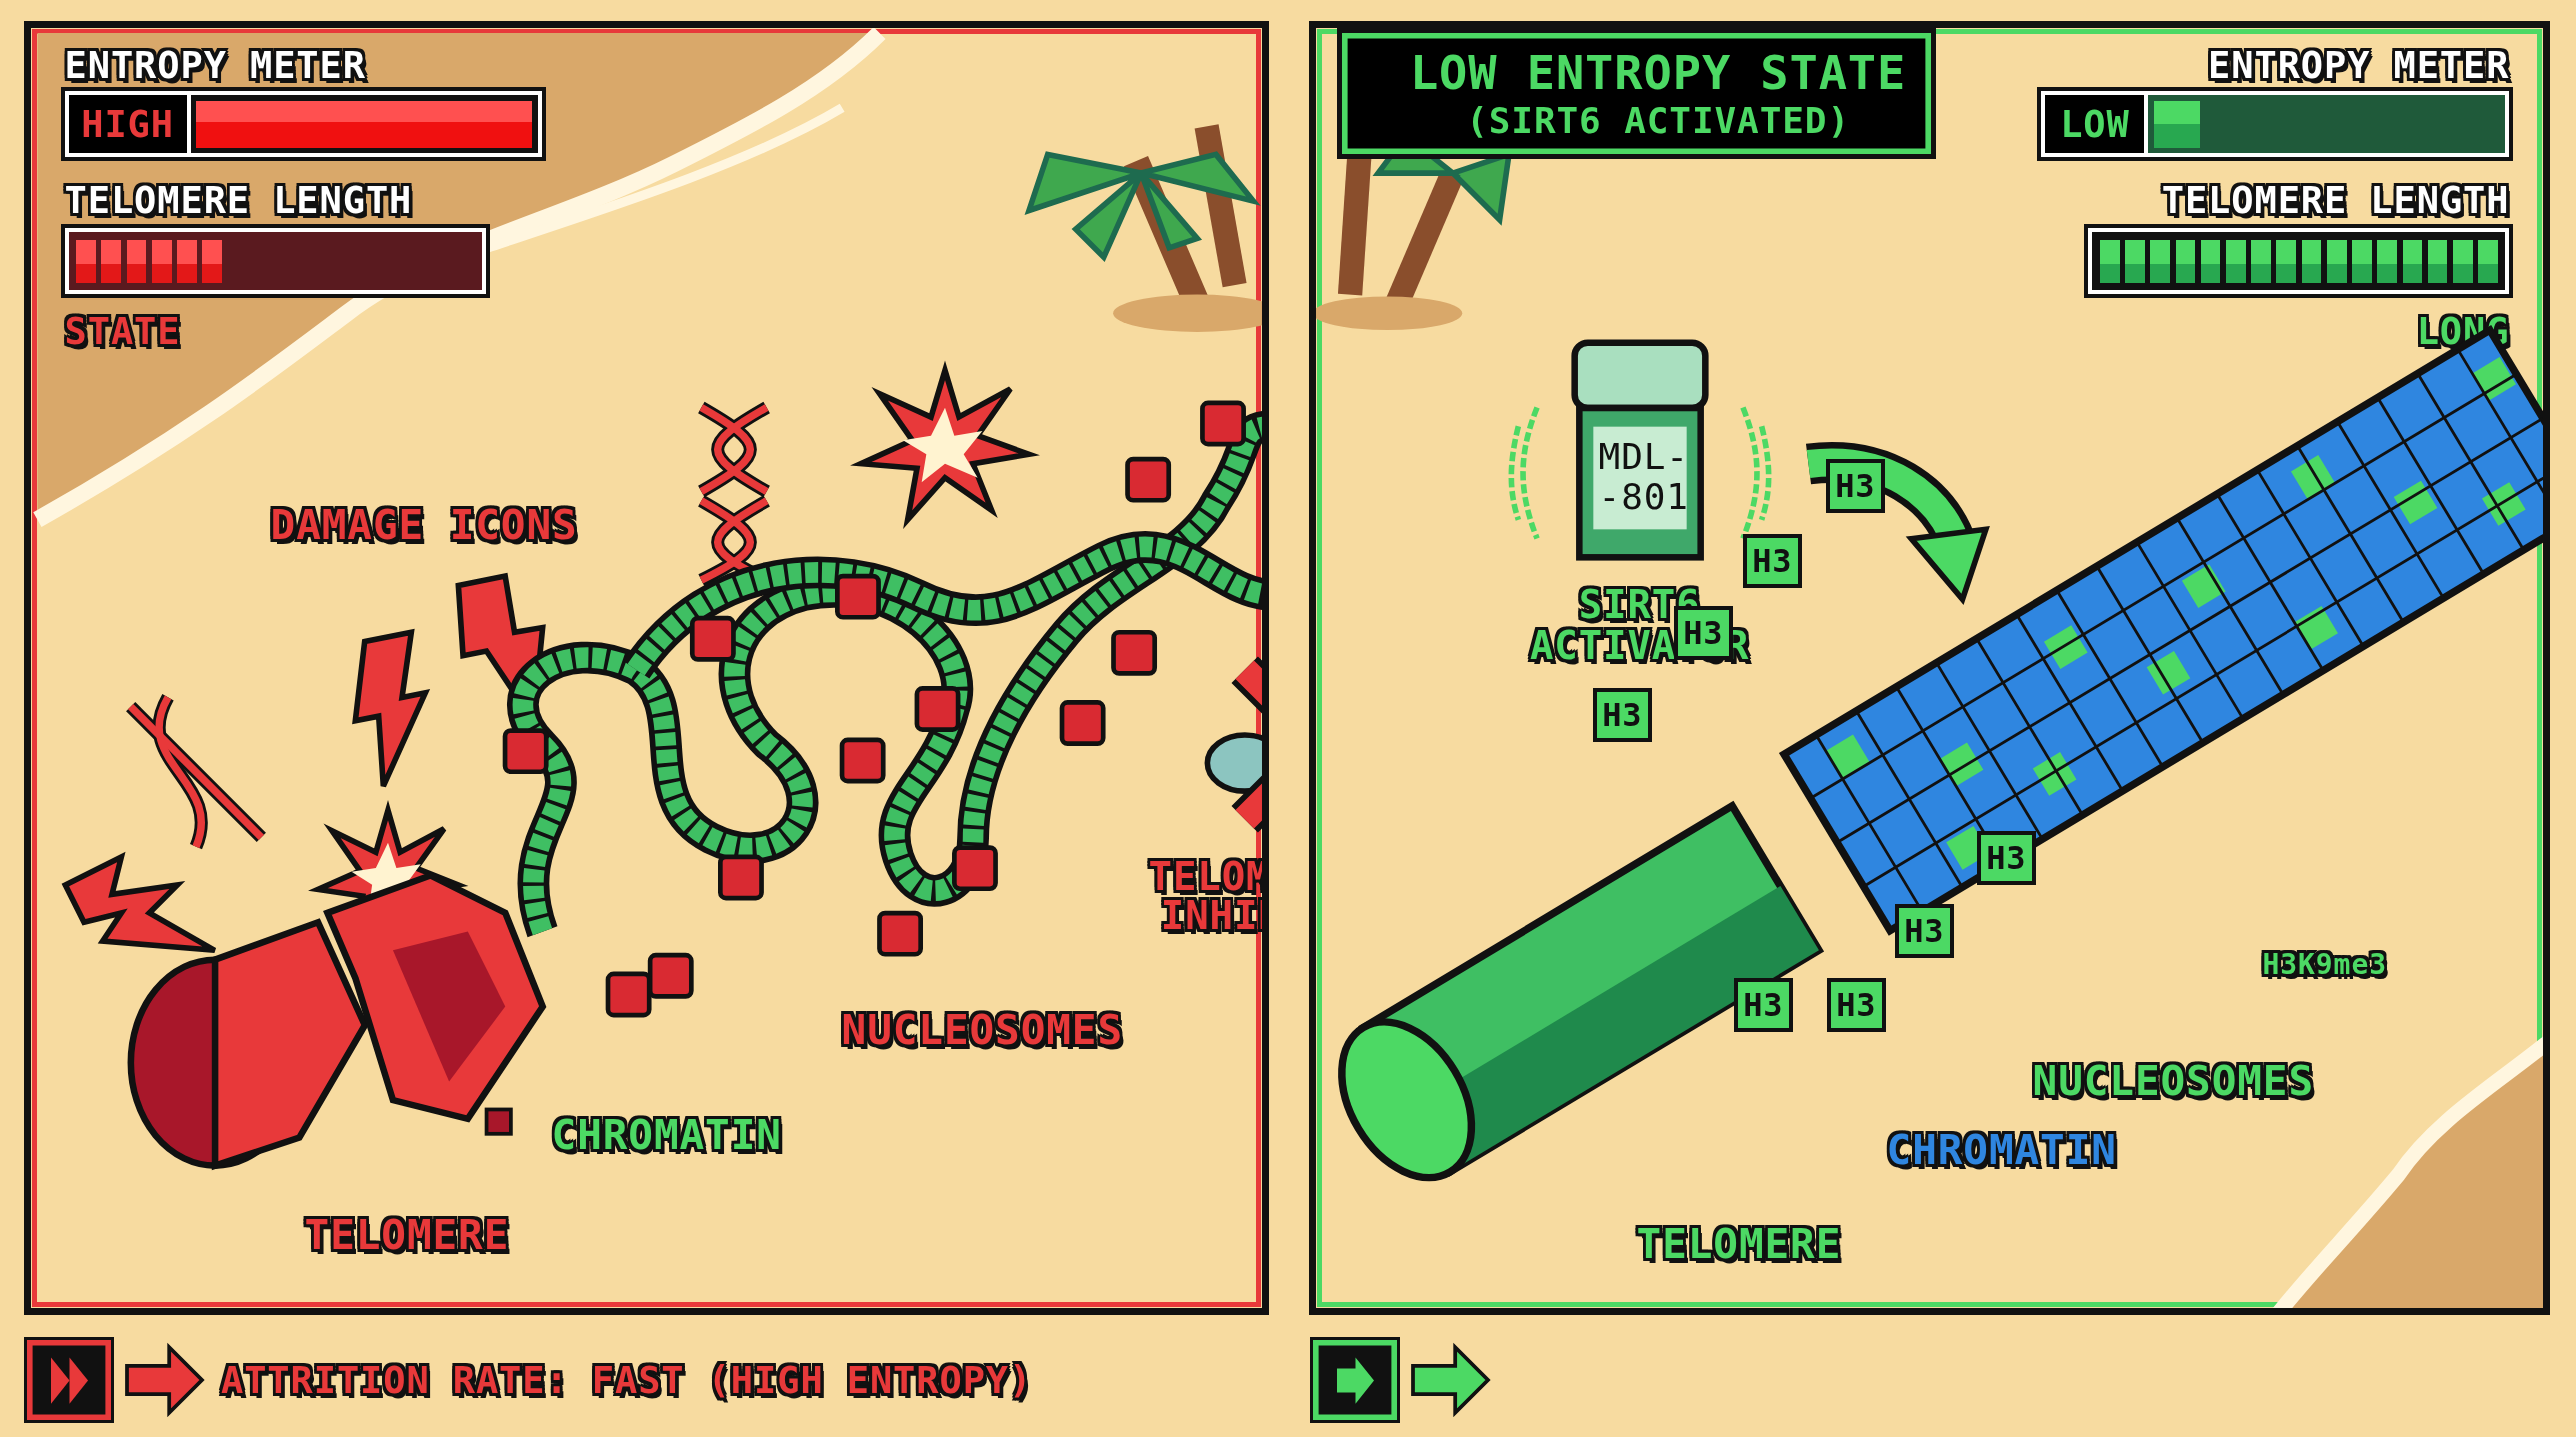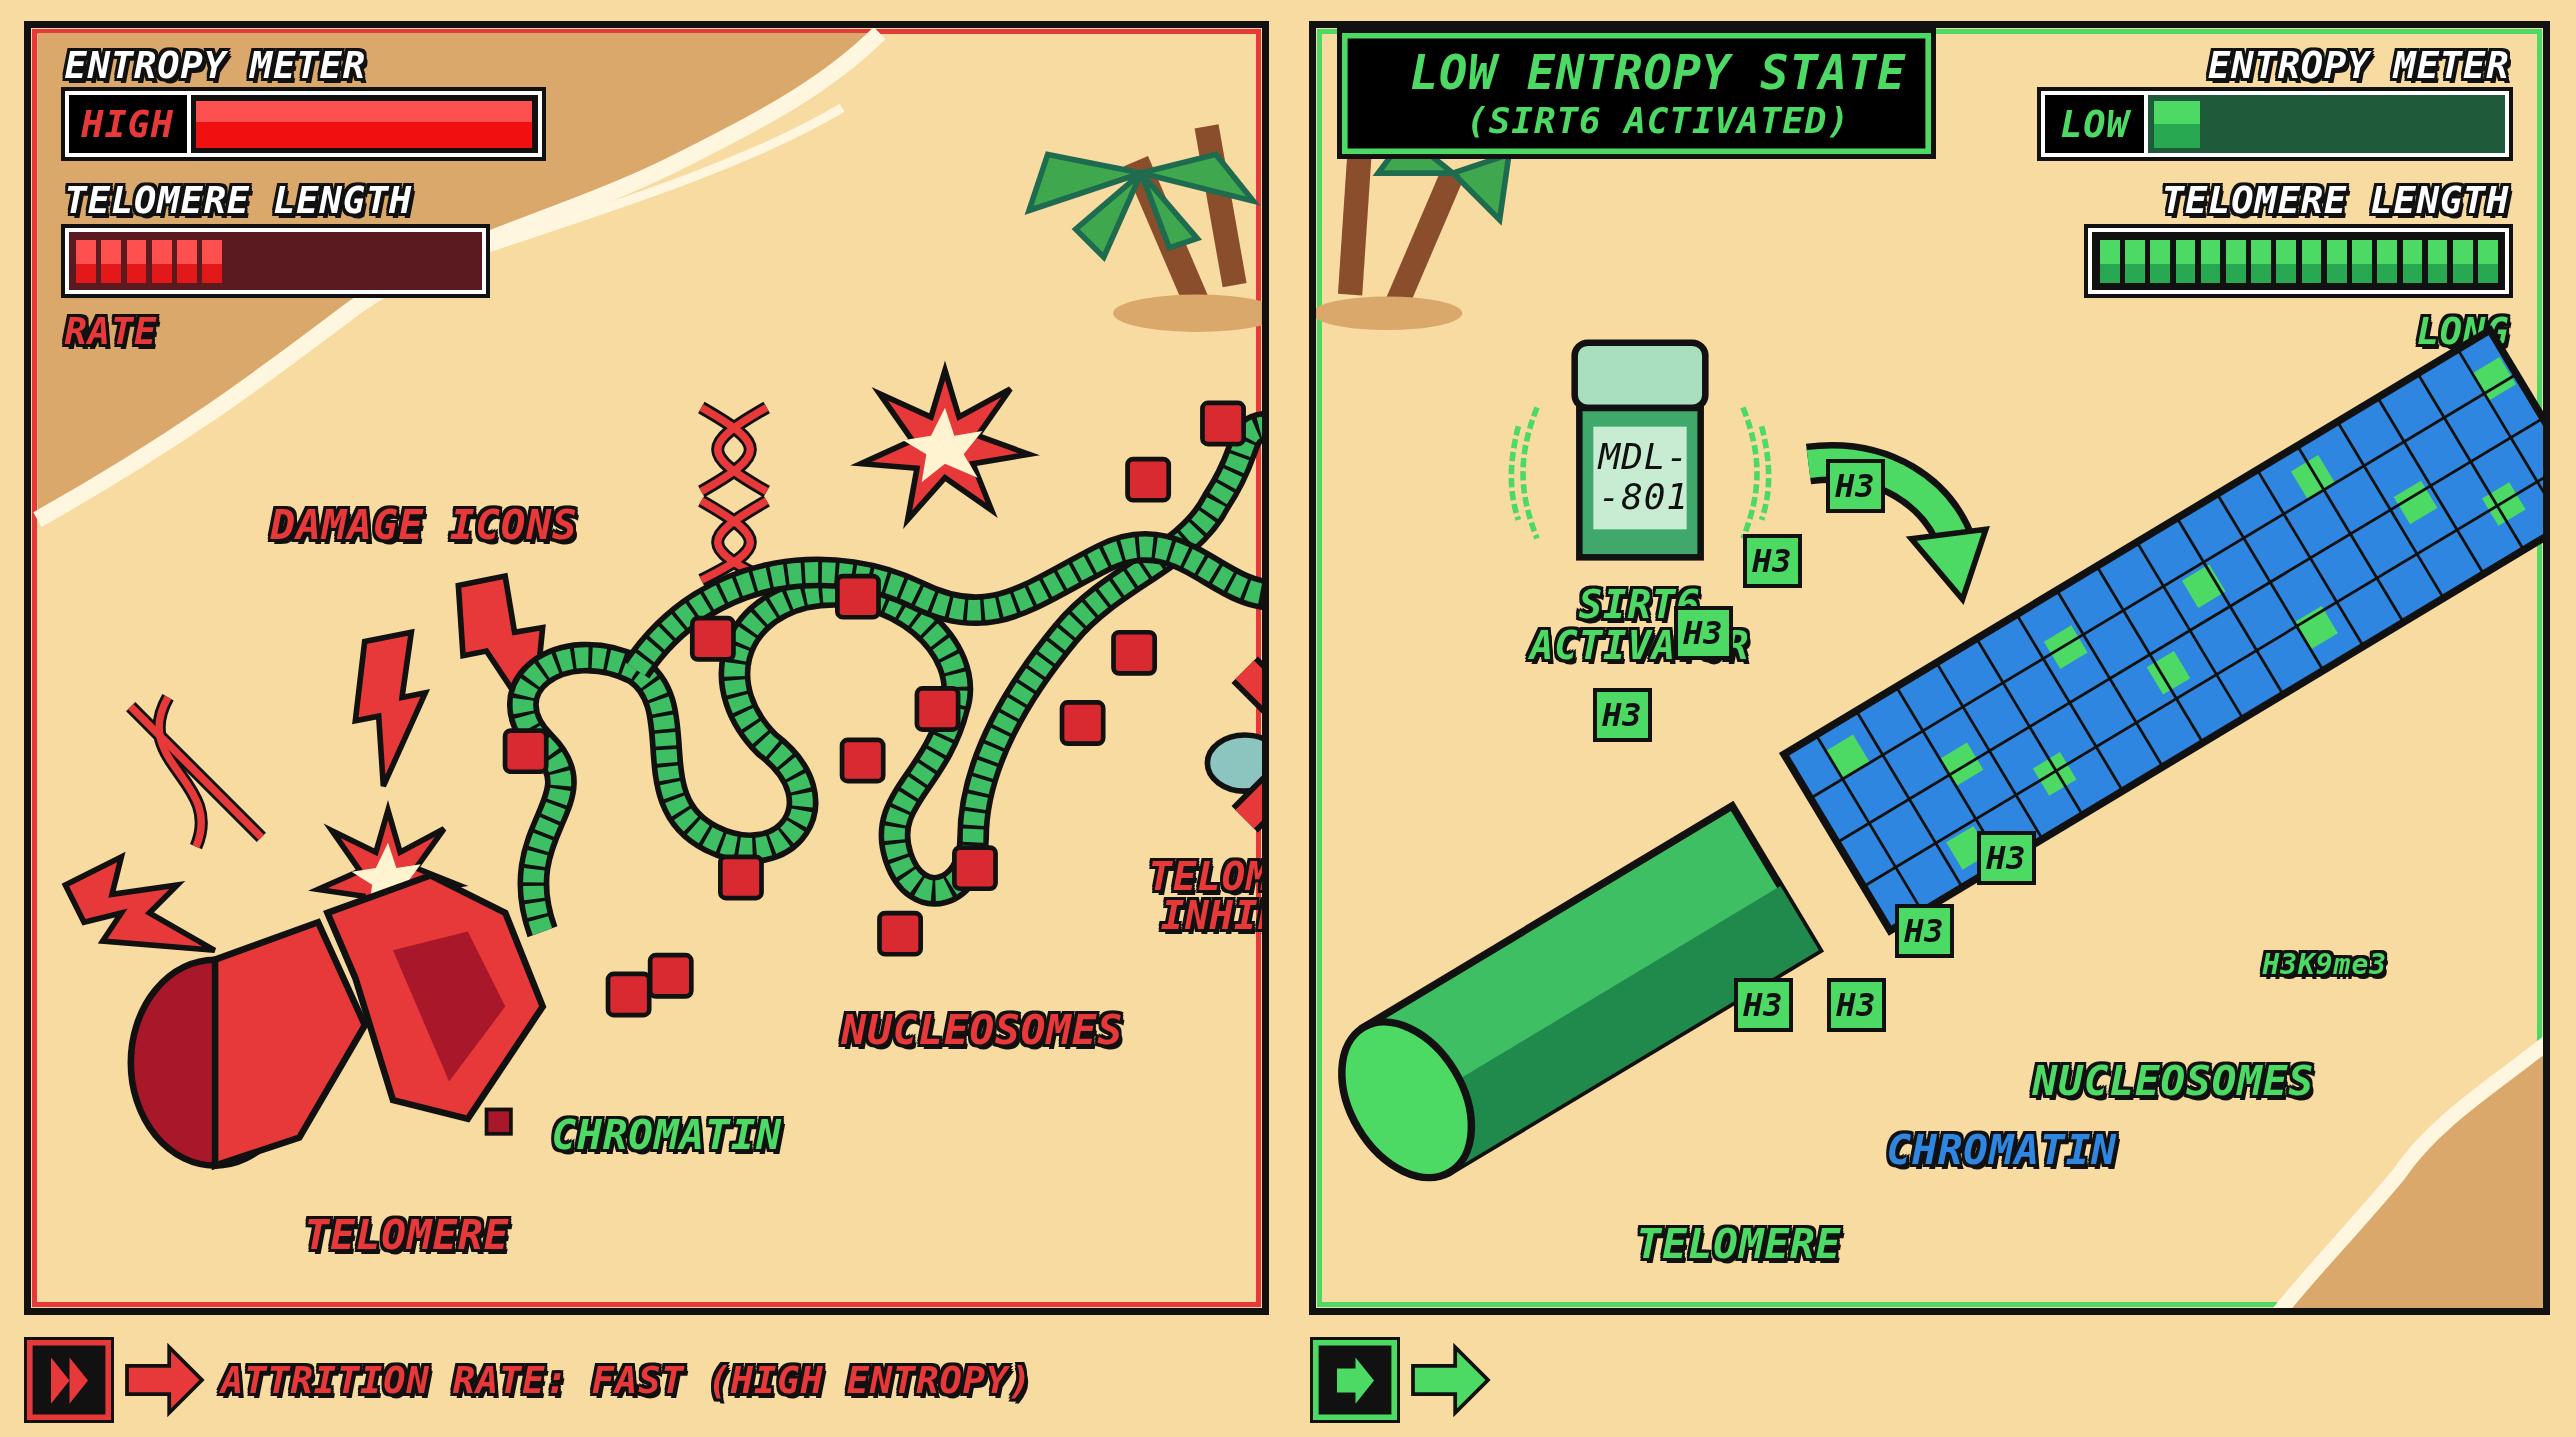--- a/index.html
+++ b/index.html
@@ -1,18 +1,18 @@
 <!DOCTYPE html>
 <html style="font-size:15px"><head>
 <meta charset="utf-8">
 <style>
   * { box-sizing: border-box; margin: 0; padding: 0; }
   html, body { width: 2576px; height: 1438px; overflow: hidden; background: #f7dba0; }
   body { position: relative; font-family: "DejaVu Sans Mono", "Liberation Mono", monospace; }
-  .pix { font-family: "DejaVu Sans Mono", "Liberation Mono", monospace; font-weight: bold; letter-spacing: 0.9px; font-style: italic; }
+  .pix { font-family: "DejaVu Sans Mono", "Liberation Mono", monospace; font-weight: bold; letter-spacing: 0.9px; }
   .outline-w { color: #ffffff; text-shadow: -2.8px -2.8px 0 #111, 2.8px -2.8px 0 #111, -2.8px 2.8px 0 #111, 2.8px 2.8px 0 #111, 0 2.8px 0 #111, 0 -2.8px 0 #111, 2.8px 0 0 #111, -2.8px 0 0 #111, 3.7px 4.7px 0 #111; }
   .outline-r { color: #e8393a; text-shadow: -2.8px -2.8px 0 #111, 2.8px -2.8px 0 #111, -2.8px 2.8px 0 #111, 2.8px 2.8px 0 #111, 0 2.8px 0 #111, 0 -2.8px 0 #111, 2.8px 0 0 #111, -2.8px 0 0 #111, 3.7px 4.7px 0 #111; }
   .outline-g { color: #4cd964; text-shadow: -2.8px -2.8px 0 #111, 2.8px -2.8px 0 #111, -2.8px 2.8px 0 #111, 2.8px 2.8px 0 #111, 0 2.8px 0 #111, 0 -2.8px 0 #111, 2.8px 0 0 #111, -2.8px 0 0 #111, 3.7px 4.7px 0 #111; }
   .outline-b { color: #2f86e0; text-shadow: -2.8px -2.8px 0 #111, 2.8px -2.8px 0 #111, -2.8px 2.8px 0 #111, 2.8px 2.8px 0 #111, 0 2.8px 0 #111, 0 -2.8px 0 #111, 2.8px 0 0 #111, -2.8px 0 0 #111, 3.7px 4.7px 0 #111; }
 
   .panel { position: absolute; top: 20.6px; height: 1294px; overflow: hidden; }
   .panel-left { left: 24px; width: 1245px; background: #f7dba0; border: 7.5px solid #111; outline: 5.6px solid #e8393a; outline-offset: -13px; }
   .panel-right { left: 1309px; width: 1241px; background: #f7dba0; border: 7.5px solid #111; outline: 5.6px solid #4cd964; outline-offset: -13px; }
   .panel-inner { position: absolute; inset: 5.6px; }
 
@@ -67,21 +67,21 @@
     <div class="meter" style="left:28px;top:195px;width:421px;background:#5a1a1f;">
       <div style="position:absolute;left:7.5px;top:7.5px;bottom:7.5px;width:146px;display:flex;gap:5.6px;">
         <div class="seg"></div>
           <div class="seg"></div>
           <div class="seg"></div>
         <div class="seg"></div>
           <div class="seg"></div>
           <div class="seg"></div>
       </div>
     </div>
-    <div class="label pix outline-r" style="left:28px;top:277px;font-size:37px;">RATE</div>
+    <div class="label pix outline-r" style="left:28px;top:277px;font-size:37px;">STATE</div>
 
 
     <div class="label pix outline-r" style="left:234px;top:468px;font-size:41px;">DAMAGE ICONS</div>
 
     <svg width="84" height="187" style="left:655px;top:365px" viewBox="0 0 90 200">
       <g stroke="#111" stroke-width="14" fill="none">
           <path d="M10,10 C80,50 80,60 10,100"></path>
           <path d="M80,10 C10,50 10,60 80,100"></path>
           <path d="M10,110 C80,150 80,160 10,195"></path>
           <path d="M80,110 C10,150 10,160 80,195"></path>

